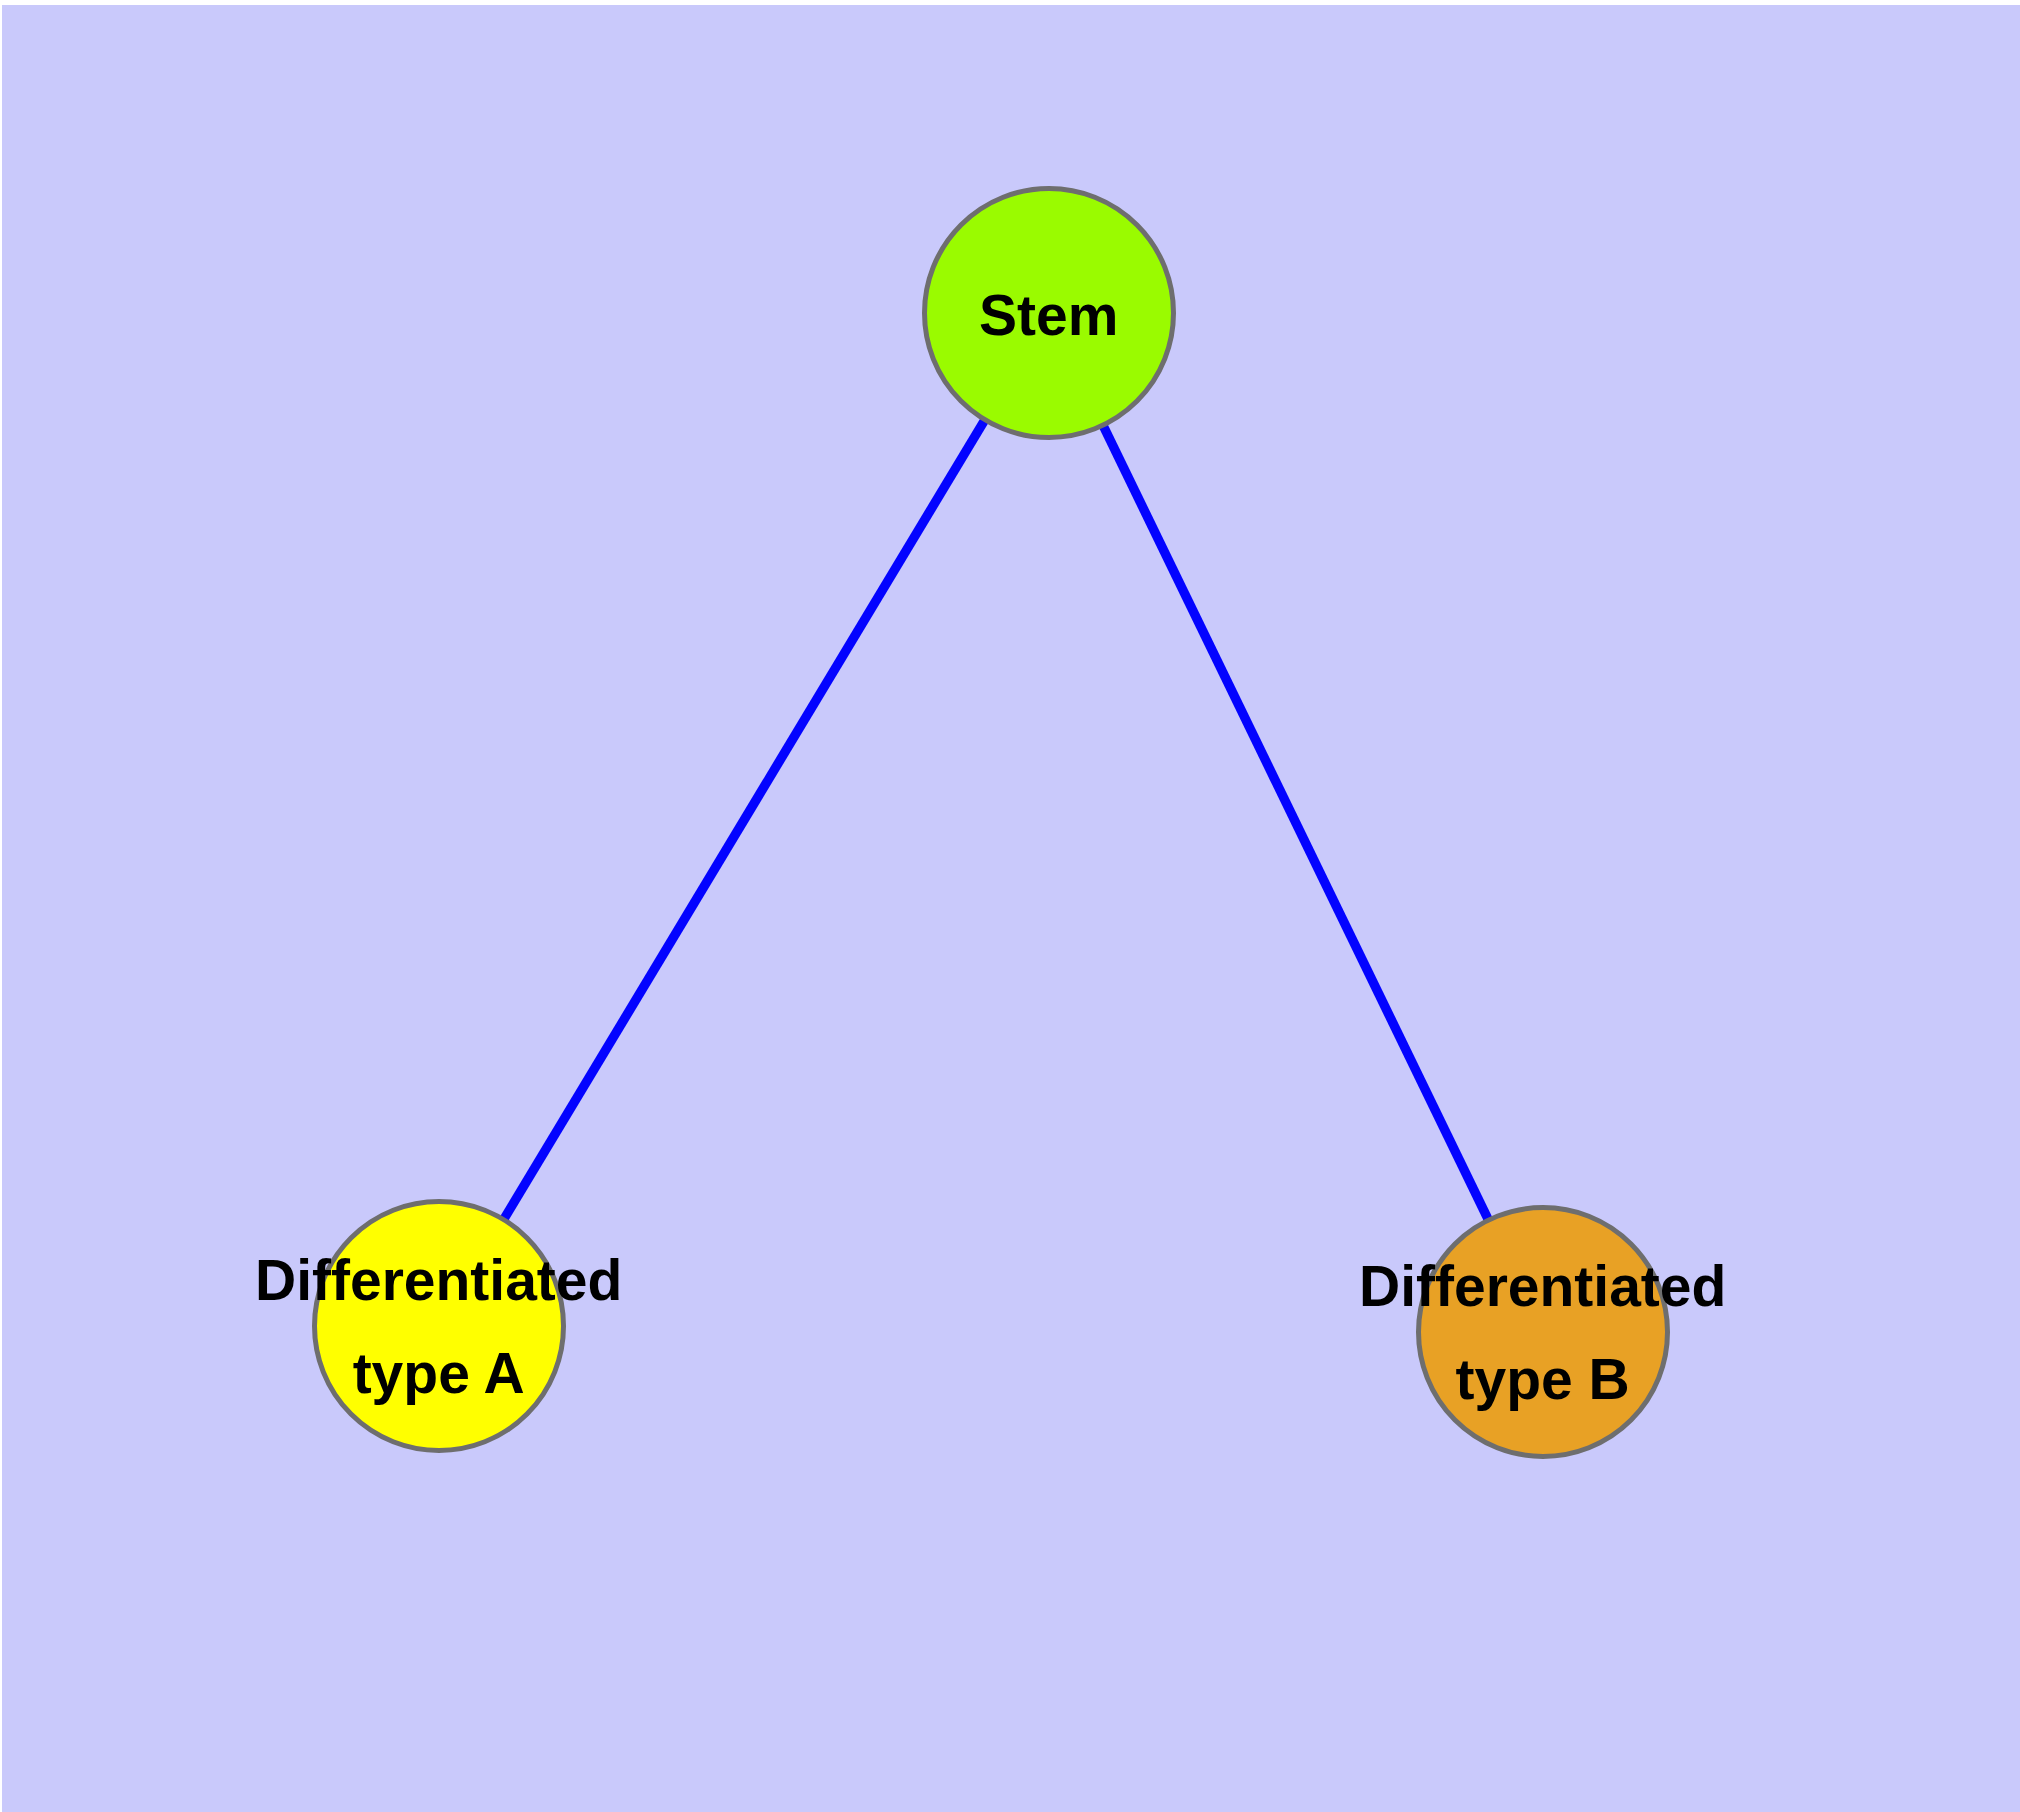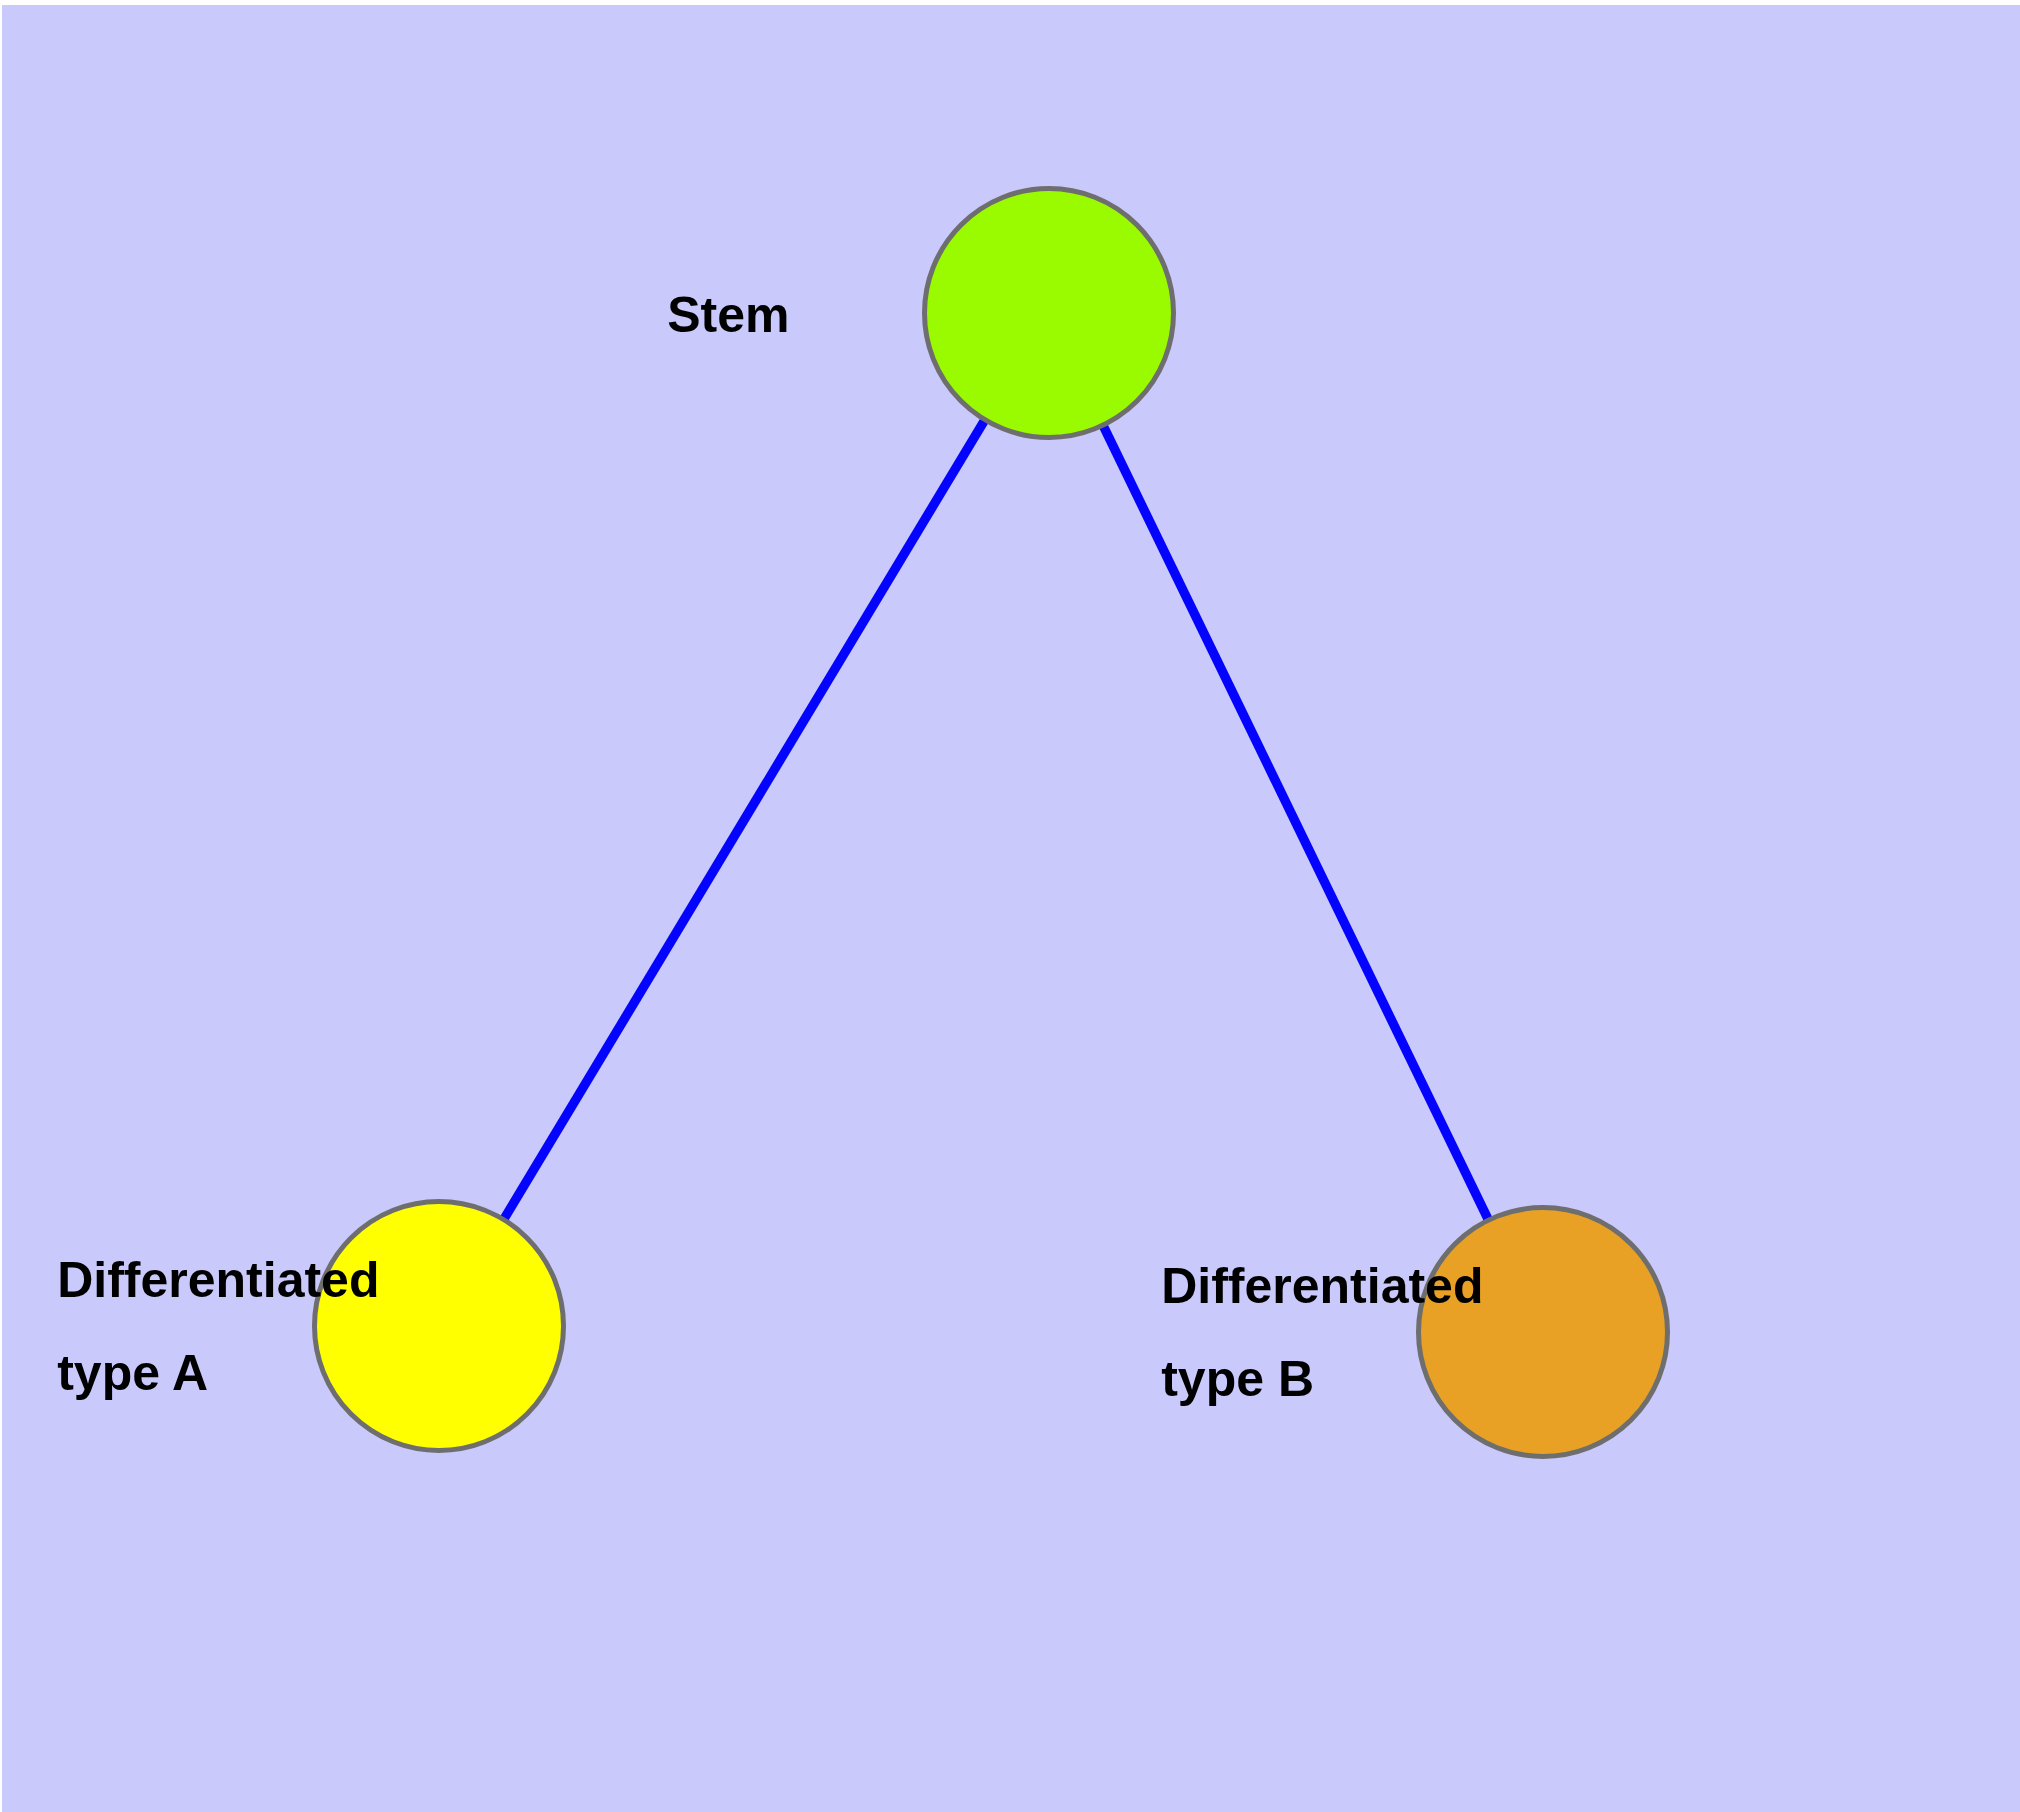--- a/index.html
+++ b/index.html
@@ -37,24 +37,24 @@
     box-sizing: content-box;
   }
   
   .node-stem   { left: 920px; top: 181px; }
   .node-type-a { left: 310px;  top: 1194px; }
   .node-type-b { left: 1414px; top: 1200px; }
   .node-label {
     position: absolute;
     transform: translate(-50%, -50%);
     color: #000000;
-    font-size: 50px;
+    font-size: 57px;
     font-weight: bold;
     line-height: 93px;
-    text-align: left;
+    text-align: center;
     white-space: pre-line;
     width: 763px;
   }
   .label-stem   { left: 1047px; top: 310px; }
   .label-type-a { left: 437px;  top: 1322px; }
   .label-type-b { left: 1541px; top: 1328px; }
 </style>
 </head>
 <body>
 

